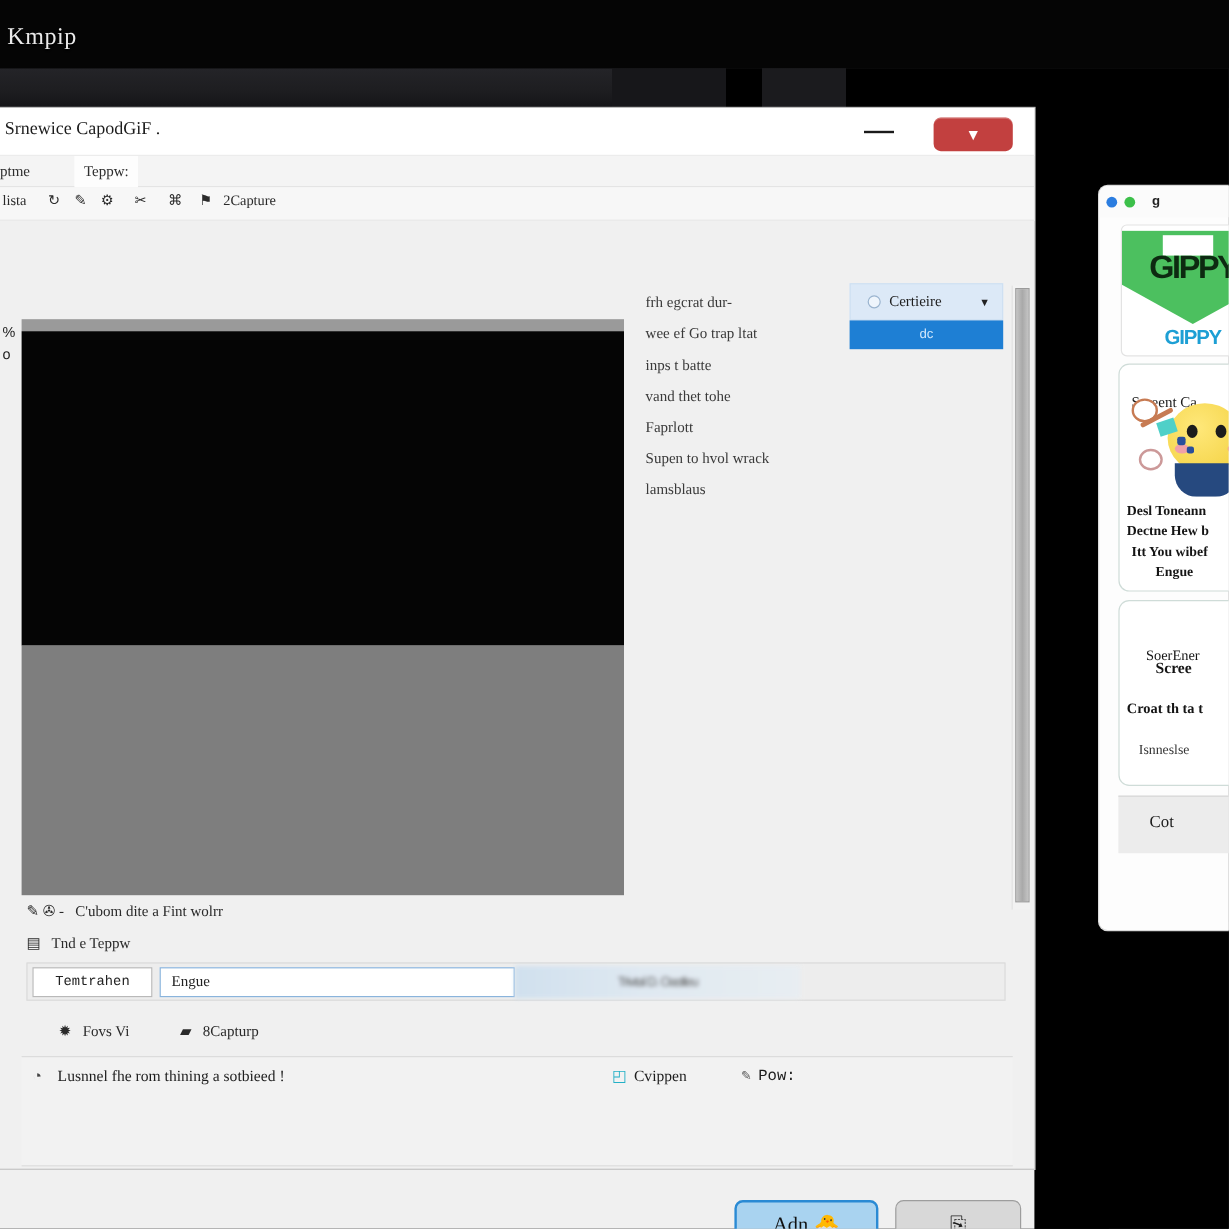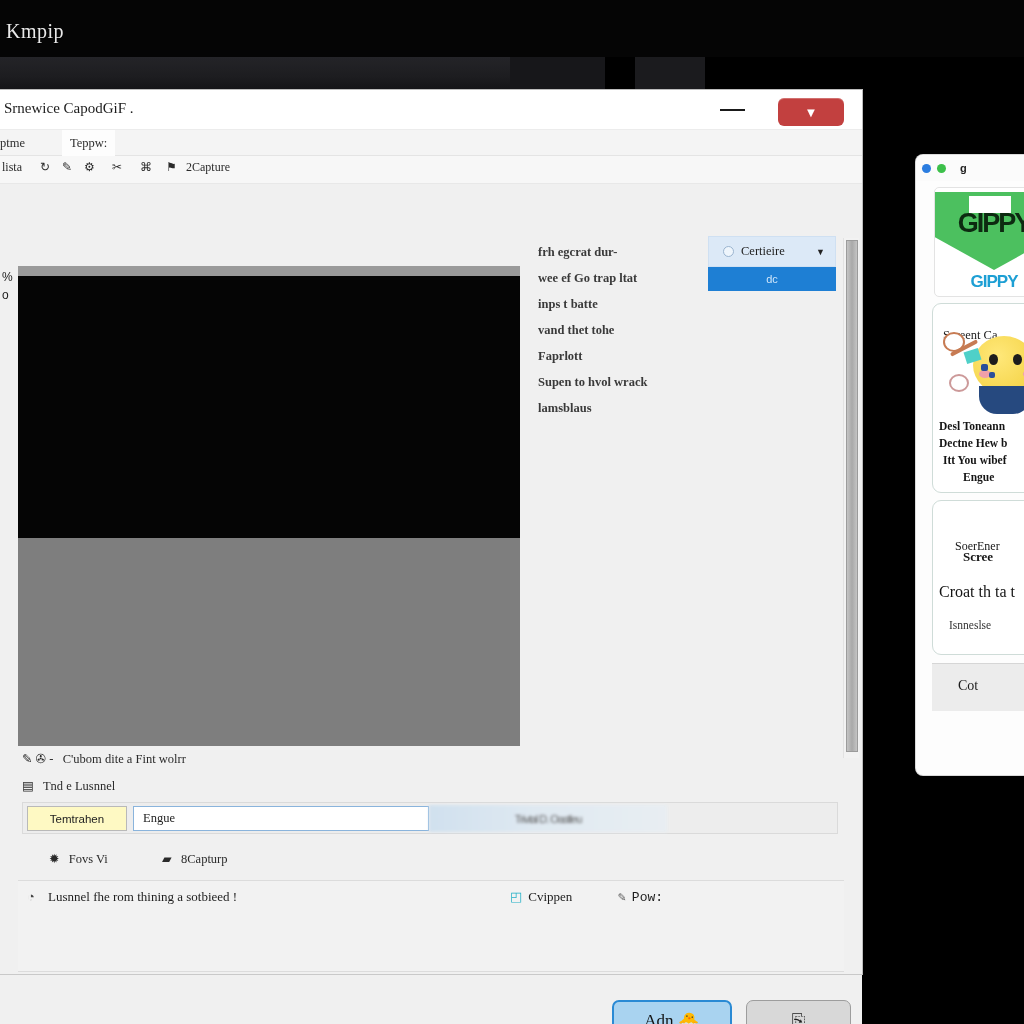--- a/index.html
+++ b/index.html
@@ -105,21 +105,21 @@
     position: absolute; left: 0; top: 272px; width: 502px; height: 208px;
     background: #7e7e7e;
   }
   .left-rail {
     position: absolute; left: 2px; top: 178px; width: 16px; height: 50px;
     font-size: 12px; color: #1c1c1c; line-height: 18px;
   }
 
   
   .infocol {
-    position: absolute; left: 538px; top: 155px; width: 170px; font-weight: bold;
+    position: absolute; left: 538px; top: 155px; width: 170px;
   }
   .infoline {
     font-size: 12.5px; color: #3a3a3a; margin-bottom: 11px;
     white-space: nowrap; font-family: "Liberation Serif", serif;
   }
   .combo {
     position: absolute; left: 708px; top: 146px; width: 128px; height: 31px;
     background: #dce9f7; border: 1px solid #cfe0f2;
     display: flex; align-items: center; cursor: pointer;
   }
@@ -158,41 +158,41 @@
   }
   .opt-1 { left: 22px; top: 661px; }
   .opt-2 { left: 22px; top: 688px; }
 
   .fieldrow {
     position: absolute; left: 22px; top: 712px; width: 816px; height: 32px;
     background: #ededed; border: 1px solid #dadada;
   }
   .small-btn {
     position: absolute; left: 4px; top: 3px; width: 100px; height: 25px;
-    background: #fef9c3; border: 1px solid #b9b9b9;
+    background: #ffffff; border: 1px solid #b9b9b9;
     font-size: 11.5px; color: #222;
     display: flex; align-items: center; justify-content: center; cursor: pointer;
-    font-family: Liberation Sans, sans-serif;
+    font-family: Liberation Mono, monospace;
   }
   .text-input {
     position: absolute; left: 110px; top: 3px; width: 296px; height: 25px;
     background: #fff; border: 1px solid #8ab4dc;
     font-size: 12.5px; color: #222; padding-left: 9px; line-height: 23px;
     font-family: "Liberation Serif", serif; cursor: text;
   }
   .blur-tail {
     position: absolute; left: 406px; top: 2px; width: 238px; height: 27px;
     background: linear-gradient(90deg,#cfe0ef 0%,#dfe9f2 45%,#e8eef3 100%);
     filter: blur(1.6px); opacity: .95;
     font-size: 11px; color: #555; overflow: hidden;
     display: flex; align-items: center; justify-content: space-around;
     letter-spacing: -1px;
   }
   .opt-3 { left: 49px; top: 761px; }
-  .opt-4 { left: 162px; top: 761px; }
+  .opt-4 { left: 150px; top: 761px; }
 
   
   .statusbar {
     position: absolute; left: 18px; top: 790px; width: 826px; height: 92px;
     background: #f2f2f2; border-top: 1px solid #dcdcdc; border-bottom: 1px solid #dcdcdc;
   }
   .status-text {
     position: absolute; left: 30px; top: 8px; font-size: 13px; color: #1d1d1d;
     white-space: nowrap; font-family: "Liberation Serif", serif;
   }
@@ -316,21 +316,21 @@
     position: absolute; left: 6px; font-size: 11.5px; color: #151515;
     white-space: nowrap; font-weight: bold;
     font-family: "Liberation Serif", serif;
   }
   .cl-1 { top: 116px; }
   .cl-2 { top: 133px; }
   .cl-3 { left: 10px; top: 150px; }
   .cl-4 { left: 30px; top: 167px; }
   .cb-1 { left: 22px; top: 14px; font-weight: normal; font-size: 12px; margin-top: 24px; }
   .cb-2 { left: 30px; top: 48px; font-size: 13px; }
-  .cb-3 { left: 6px; top: 82px; font-weight: normal; font-size: 16px; }
+  .cb-3 { left: 6px; top: 82px; font-weight: bold; font-size: 12px; }
   .cb-4 { left: 16px; top: 118px; font-weight: normal; font-size: 11.5px; color: #333; text-align: right; }
   .br-footer {
     position: absolute; left: 16px; top: 508px; width: 124px; height: 48px;
     background: #ececec; border-top: 1px solid #d6d6d6;
   }
   .br-footer-label {
     position: absolute; left: 26px; top: 14px; font-size: 14px; color: #1b1b1b;
     font-family: "Liberation Serif", serif;
   }
 </style>
@@ -410,21 +410,21 @@
     </div>
 
     <div class="optrow opt-1">
       <span class="glyph">✎  ✇ -</span>
       &nbsp;
       <span>C'ubom dite a Fint wolrr</span>
     </div>
     <div class="optrow opt-2">
       <span class="glyph">▤</span>
       &nbsp;
-      <span>Tnd e Lusnnel</span>
+      <span>Tnd e Teppw</span>
     </div>
 
     <div class="fieldrow">
       <div class="small-btn">Temtrahen</div>
       <div class="text-input" placeholder="Engue">Engue</div>
       <div class="blur-tail">Trivtal D. Oastleu</div>
     </div>
 
     <div class="optrow opt-3">
       <span class="glyph">✹</span>

